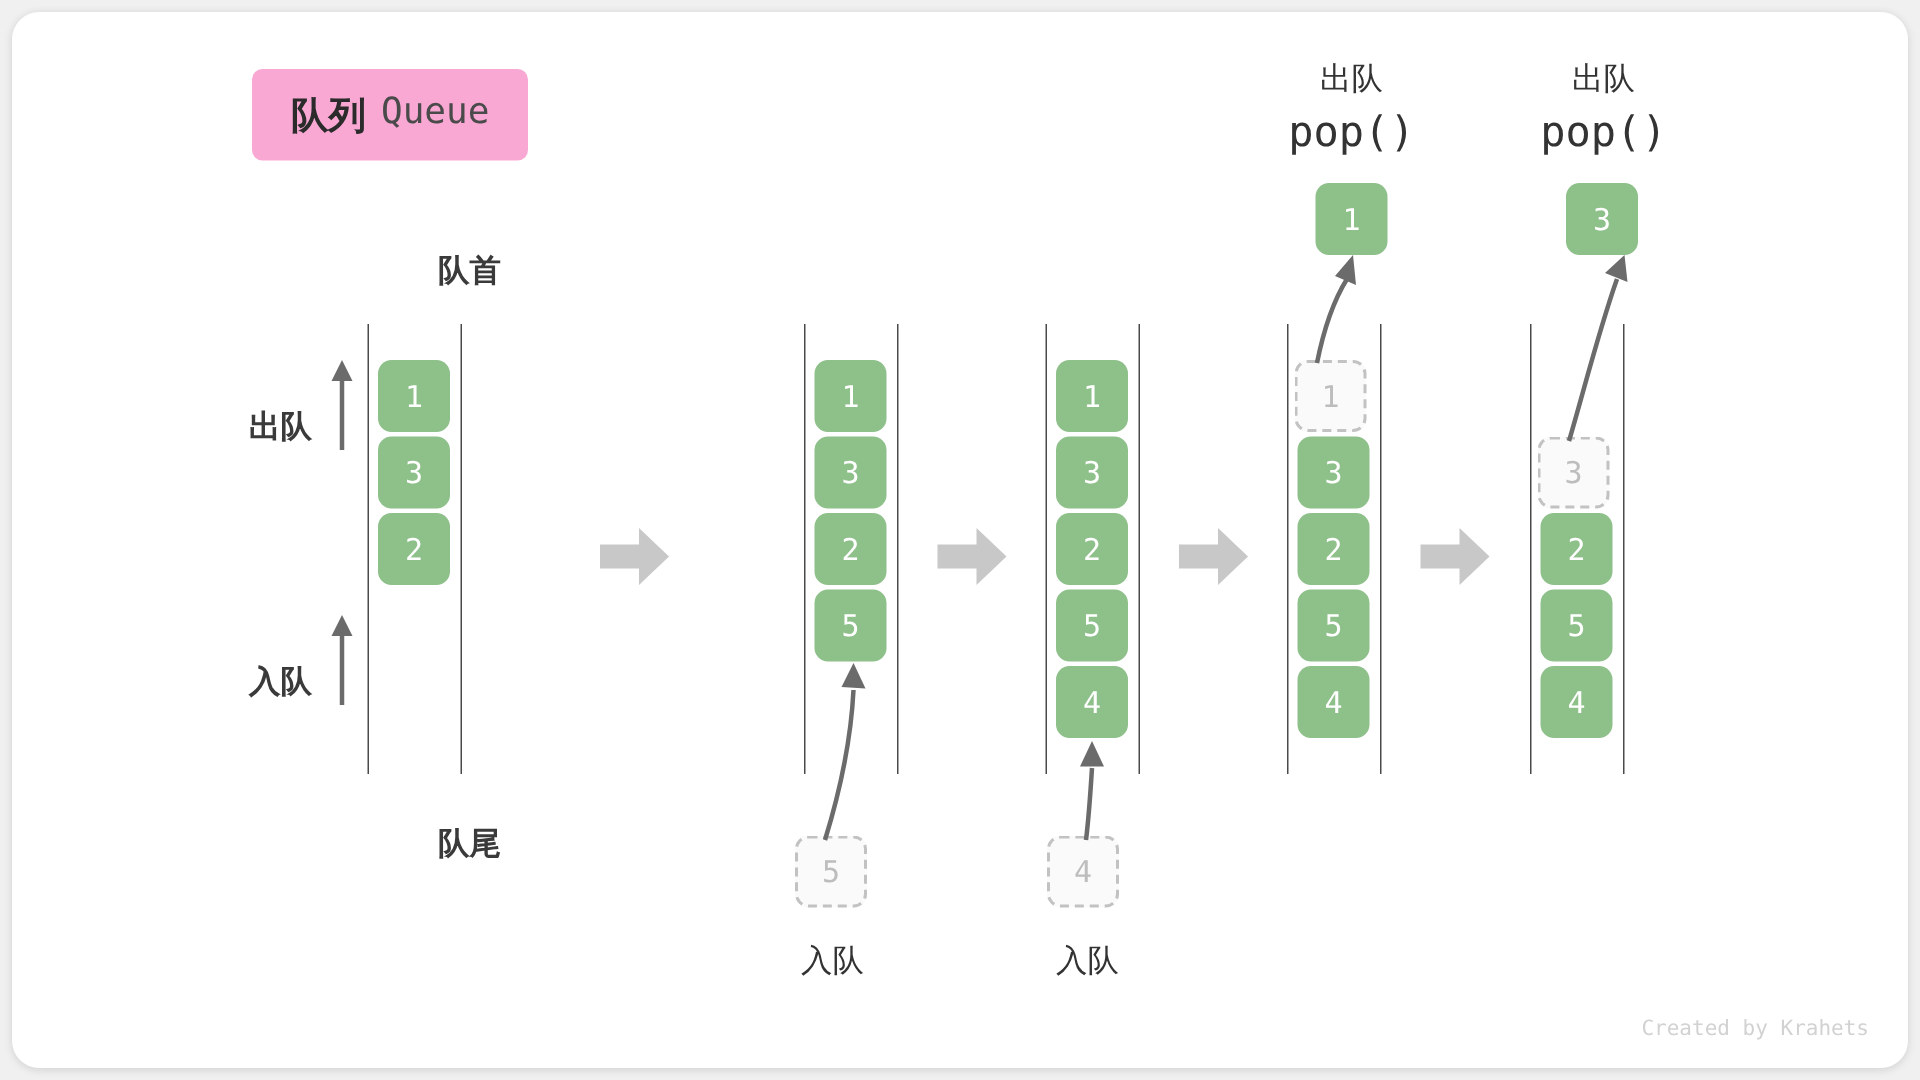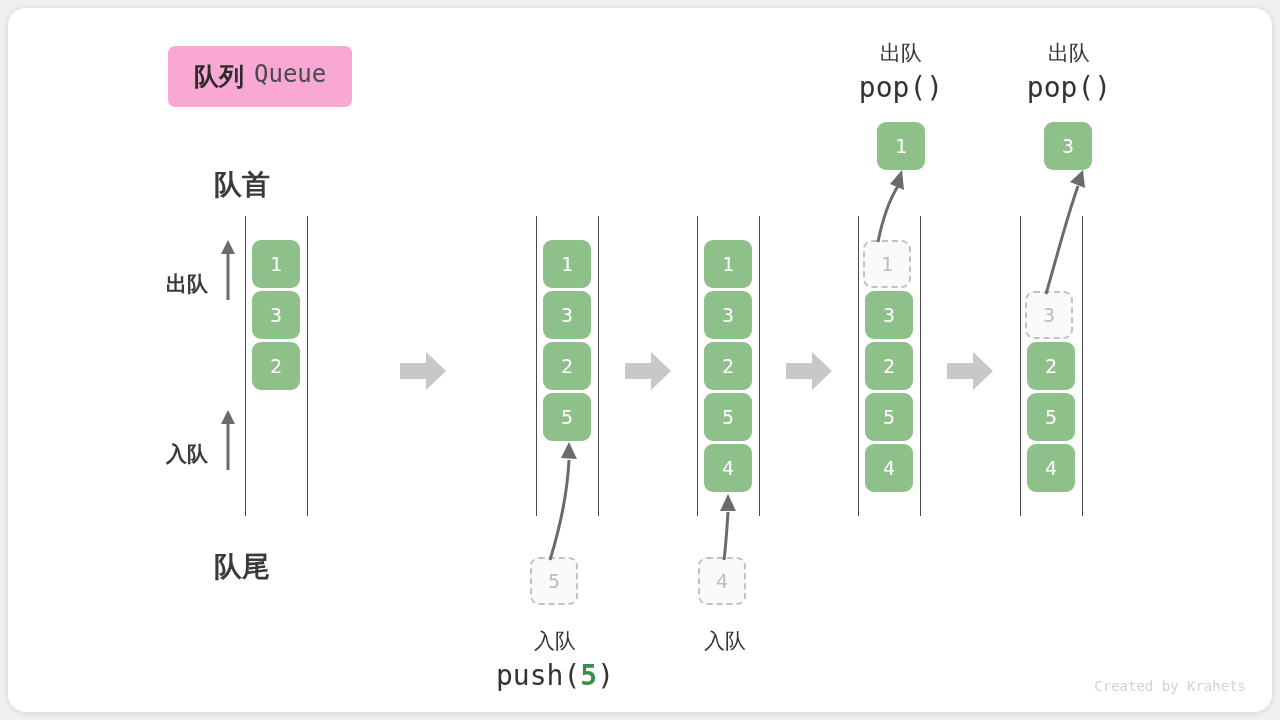--- a/index.html
+++ b/index.html
@@ -34,22 +34,22 @@
     font-size: 25px; font-weight: bold; color: #2b2b2b;
     font-family: "Liberation Sans", "DejaVu Sans", sans-serif;
   }
   #title-badge .en {
     font-size: 24px; color: #4a4a4a;
     font-family: "DejaVu Sans Mono", "Liberation Mono", monospace;
   }
 
   
   .head-label {
-    font-size: 28px; font-weight: bold; color: #3a3a3a;
-    text-align: left; white-space: nowrap;
+    font-size: 21px; font-weight: bold; color: #3a3a3a;
+    text-align: right; white-space: nowrap;
   }
   .side-label {
     font-size: 21px; font-weight: bold; color: #3a3a3a;
     white-space: nowrap; text-align: right;
   }
 
   
   .rail {
     width: 1px;
     background: #4a4a4a;
@@ -141,21 +141,20 @@
   <div class="abs slot-box solid" style="left:535px; top:334px;">2</div>
   <div class="abs slot-box solid" style="left:535px; top:385px;">5</div>
 
   <div class="abs slot-box ghost" style="left:522px; top:549px;">5</div>
   <svg class="abs" style="left:520px; top:430px;" width="70" height="125">
     <path d="M 22 122 C 30 96, 39 62, 41 22" stroke="#6b6b6b" stroke-width="3" fill="none"></path>
     <polygon points="41,4 33,20 49,21" fill="#6b6b6b"></polygon>
   </svg>
   <div class="abs op-caption" style="left:462px; top:618px; width:170px;">
     <div class="cn">入队</div>
-    <div class="code"><span>push(</span><span class="num">5</span><span>)</span></div>
   </div>
 
   <svg class="abs" style="left:617px; top:344px;" width="46" height="38">
     <polygon points="0,11 26,11 26,0 46,19 26,38 26,27 0,27" fill="#c8c8c8"></polygon>
   </svg>
 
   <div class="abs rail" style="left:689px; top:208px; height:300px;"></div>
   <div class="abs rail" style="left:751px; top:208px; height:300px;"></div>
   <div class="abs slot-box solid" style="left:696px; top:232px;">1</div>
   <div class="abs slot-box solid" style="left:696px; top:283px;">3</div>

